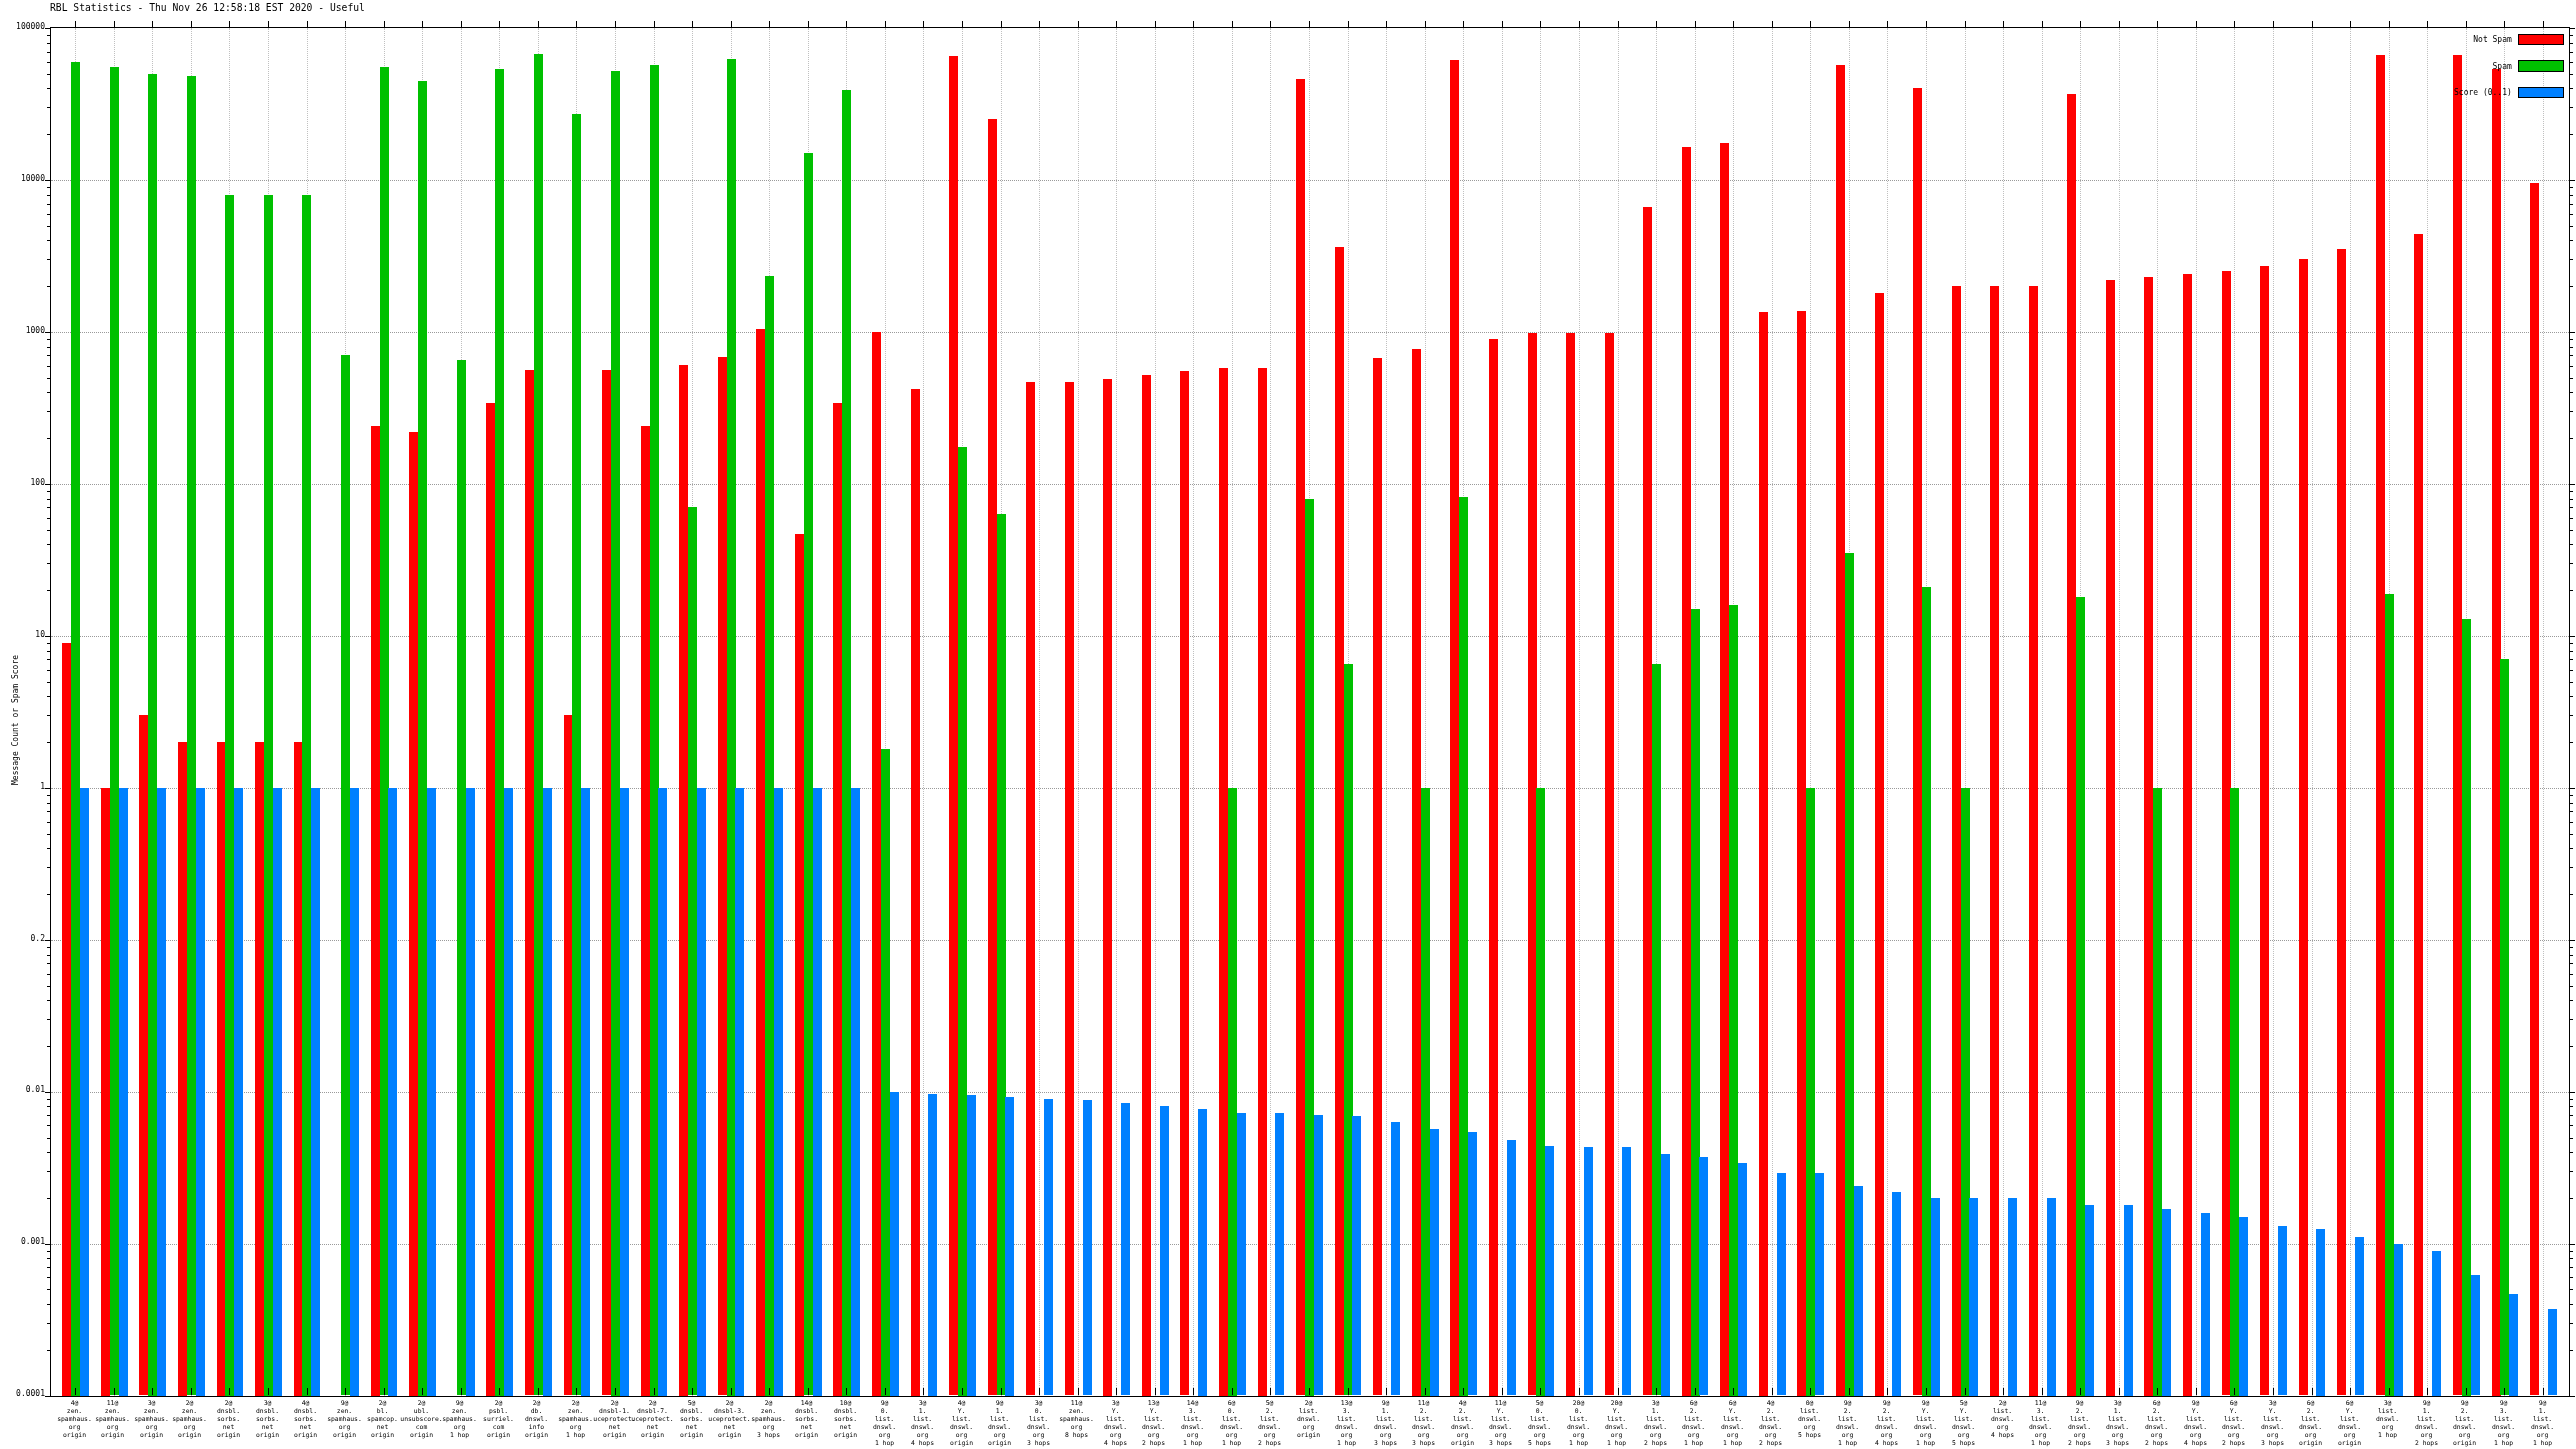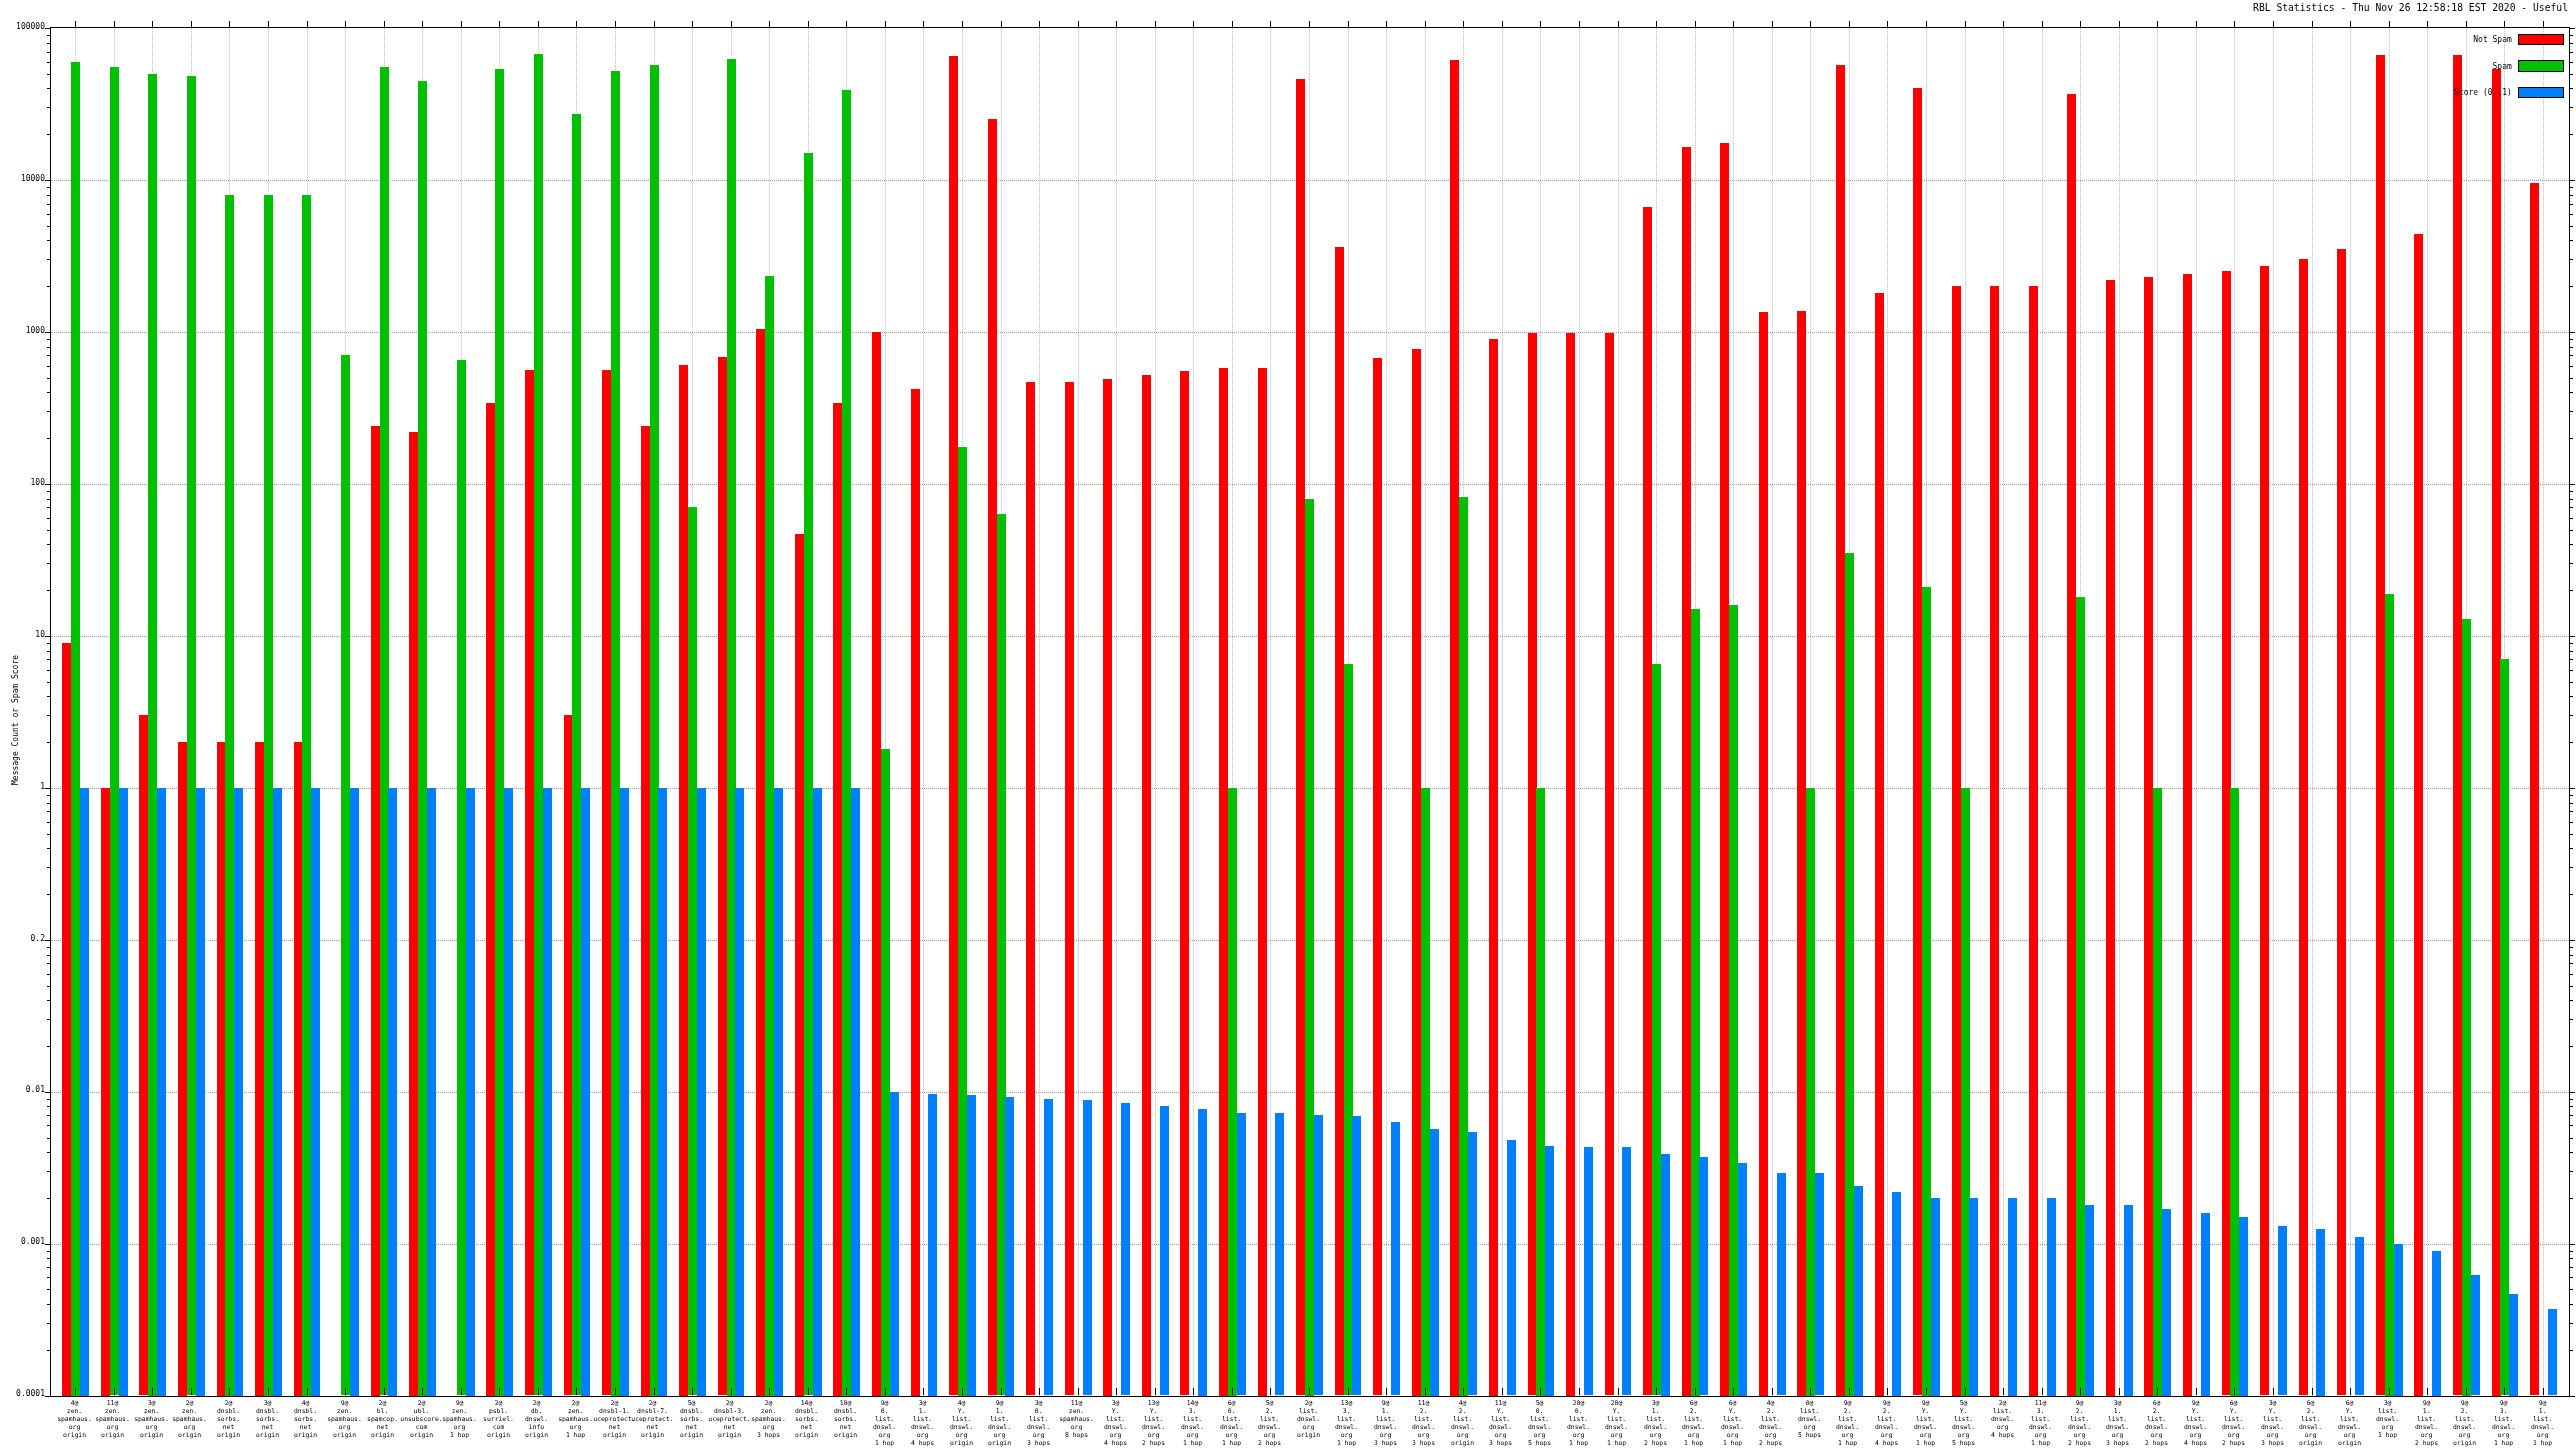--- a/index.html
+++ b/index.html
@@ -1,18 +1,18 @@
 <!DOCTYPE html>
 <html style="font-size:13px"><head>
 <meta charset="utf-8">
 <style>
   html,body{margin:0;padding:0;background:#fff;}
   #chart{position:relative;width:2576px;height:1449px;background:#fff;
          font-family:"DejaVu Sans Mono","Liberation Mono",monospace;color:#000;overflow:hidden;}
-  .title{position:absolute;left:50px;top:2.4px;width:2518px;text-align:right;font-size:9.7px;}
+  .title{position:absolute;left:50px;top:2.4px;width:2518px;text-align:left;font-size:9.7px;}
   .ylabel{position:absolute;left:11.3px;top:785px;transform:rotate(-90deg);transform-origin:0 0;
           font-size:8px;white-space:nowrap;}
   #plot{position:absolute;left:50px;top:27px;width:2518px;height:1368px;
         border:0.8px solid #000;box-sizing:content-box;}
   .hgrid{position:absolute;left:0;width:2518px;height:0;border-top:0.8px dotted #9a9a9a;z-index:0;}
   .vgrid{position:absolute;top:0;height:1368px;width:0;border-left:0.8px dotted #c0c0c0;z-index:0;}
   .bar{position:absolute;z-index:2;}
   .tick{position:absolute;background:#000;z-index:3;}
   .yticklab{position:absolute;left:0;width:45px;text-align:right;font-size:8px;line-height:10.5px;}
   .xlab{position:absolute;width:97px;text-align:center;font-size:6.4px;line-height:8px;z-index:1;}

